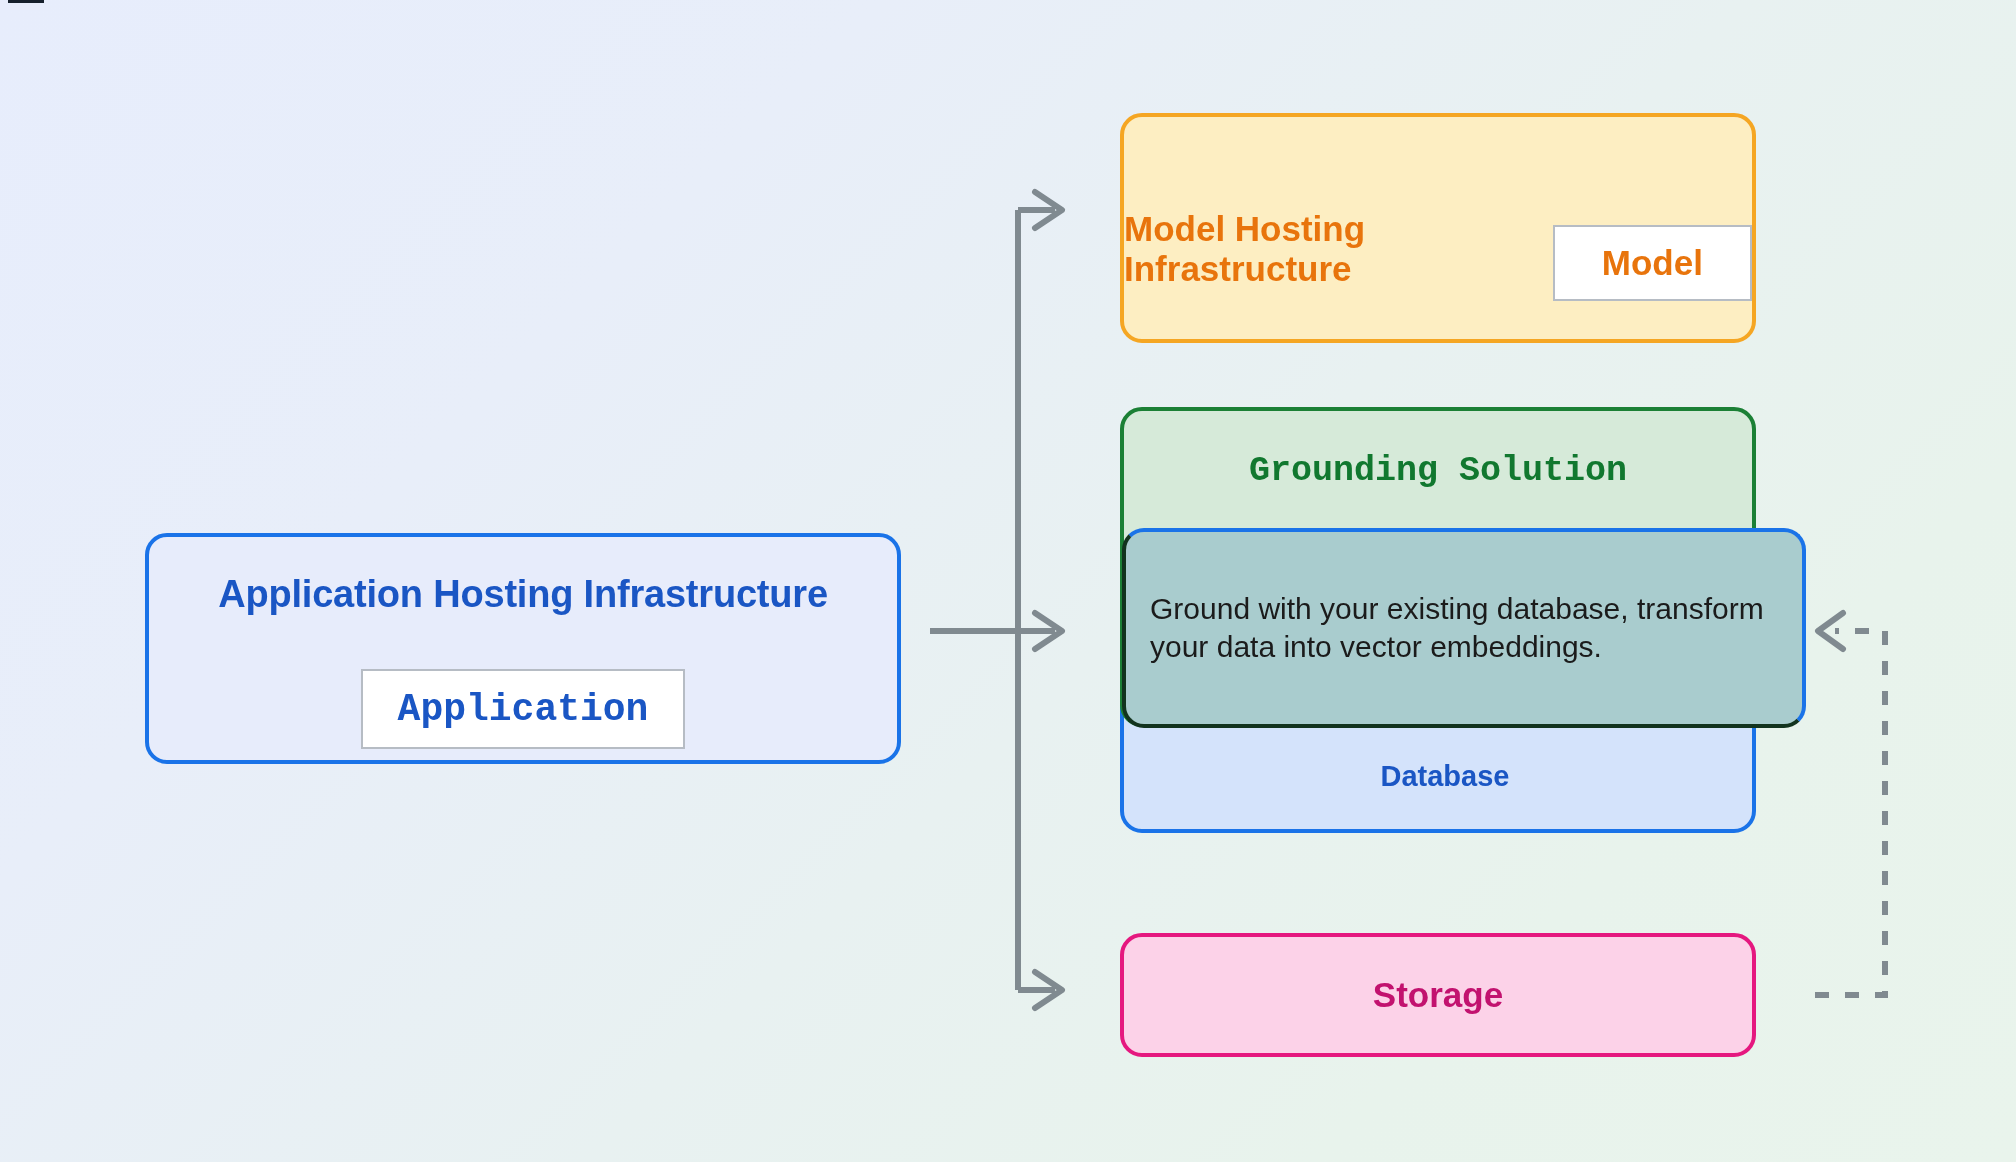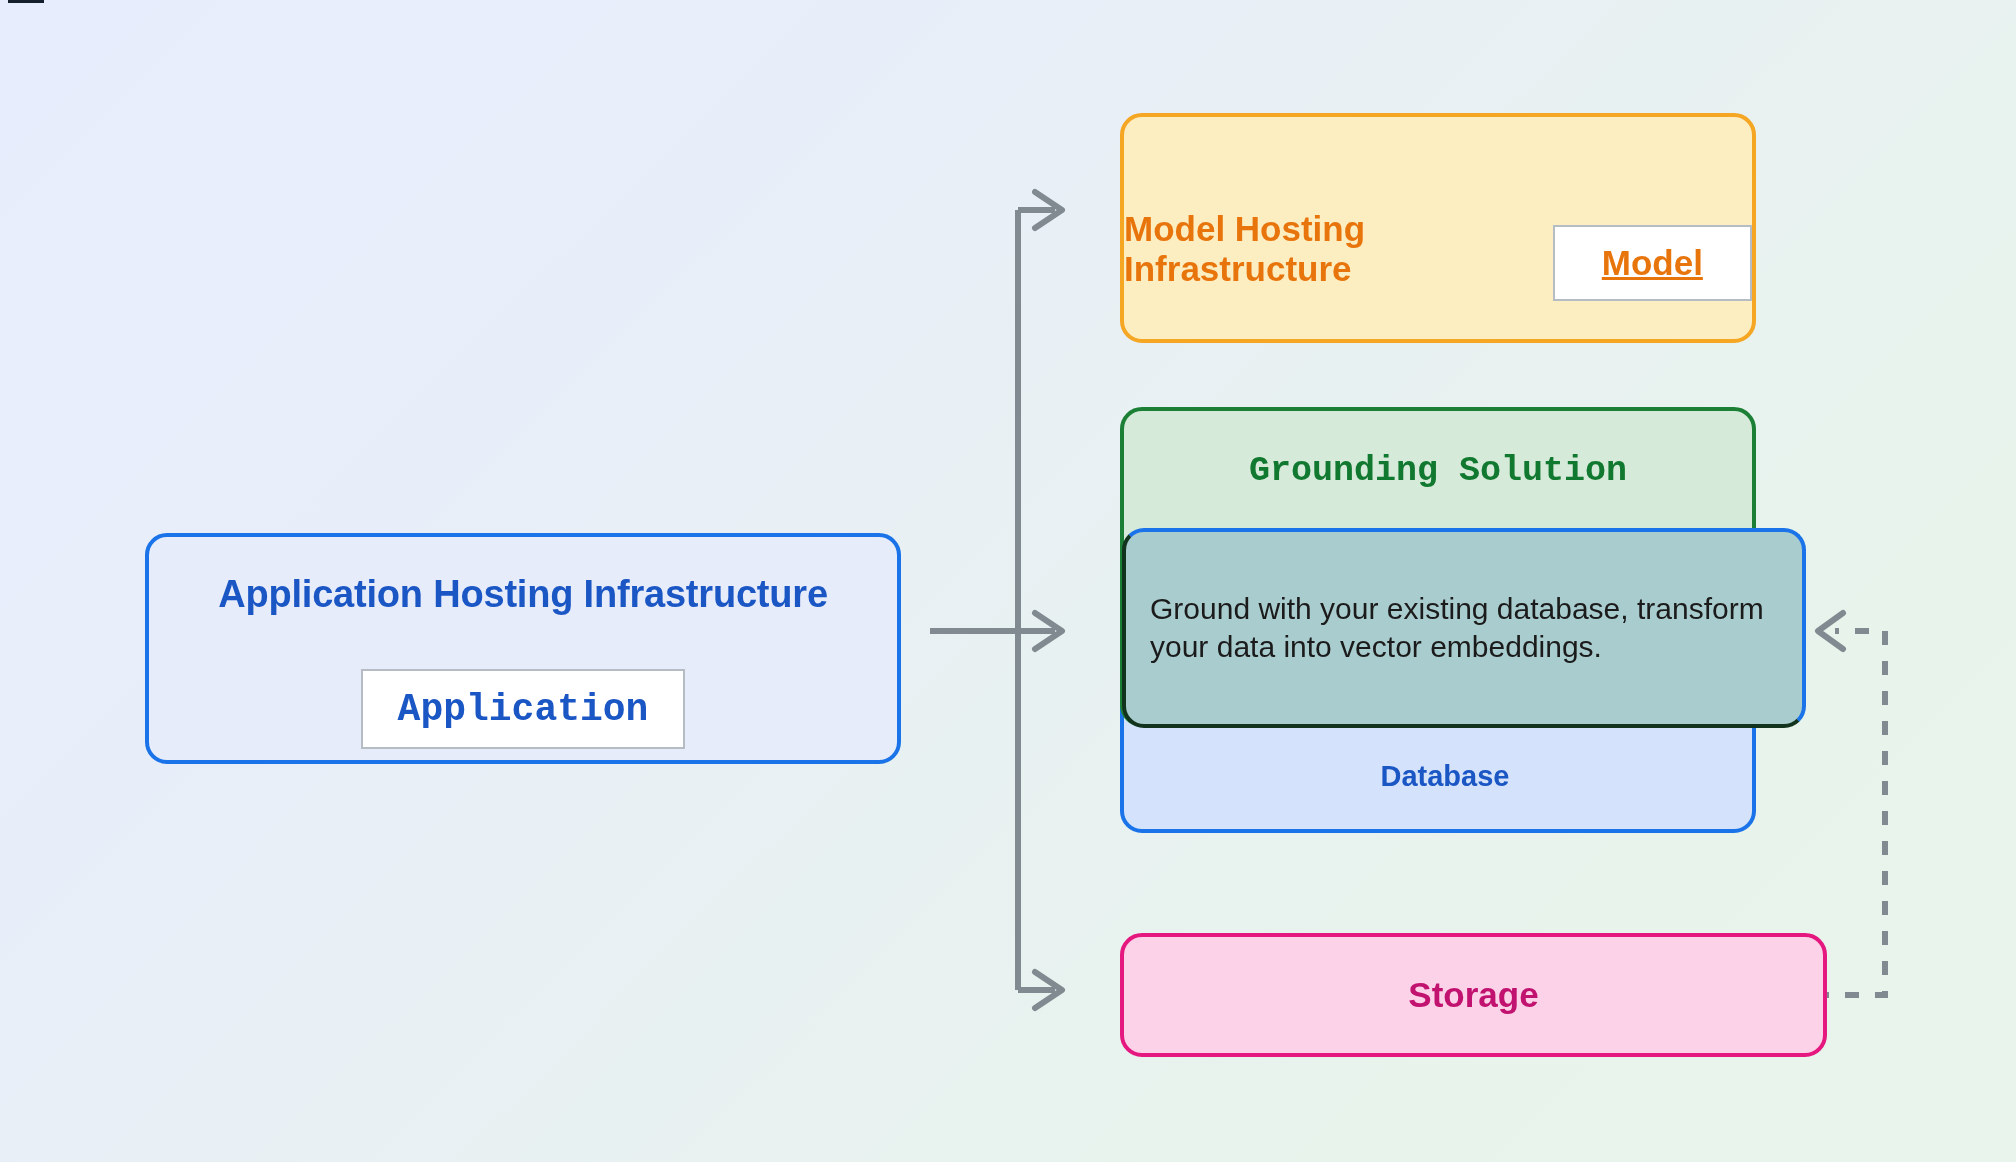--- a/index.html
+++ b/index.html
@@ -45,21 +45,21 @@
     border:4px solid #f5a623;
     border-radius:22px;
     display:flex;flex-direction:row;align-items:center;
     padding-top:41px;
   }
   .model-group-title{
     font-size:35px;font-weight:bold;color:#e8740c;
   }
   .model-chip{
     width:218px;height:72px;margin-top:28px;
-    font-size:35px;color:#e8740c;text-decoration:underline;
+    font-size:35px;color:#e8740c;
   }
 
   
   .grounding-group{
     left:1120px;top:407px;width:636px;height:320px;
     background:#d6ead9;
     border:4px solid #1b8035;
     border-radius:22px;
     z-index:2;
   }
@@ -91,21 +91,21 @@
     border-radius:22px;
     z-index:3;
     display:flex;align-items:center;justify-content:center;
     text-align:left;
     padding:0 24px;
     font-size:30px;line-height:1.28;color:#1b1b1b;
   }
 
   
   .storage-group{
-    left:1120px;top:933px;width:707px;height:124px;
+    left:1120px;top:933px;width:636px;height:124px;
     background:#fcd2e8;
     border:4px solid #e5187f;
     border-radius:22px;
     display:flex;align-items:center;justify-content:center;
   }
   .storage-title{
     font-size:35px;font-weight:bold;color:#c2126f;
   }
 
   

